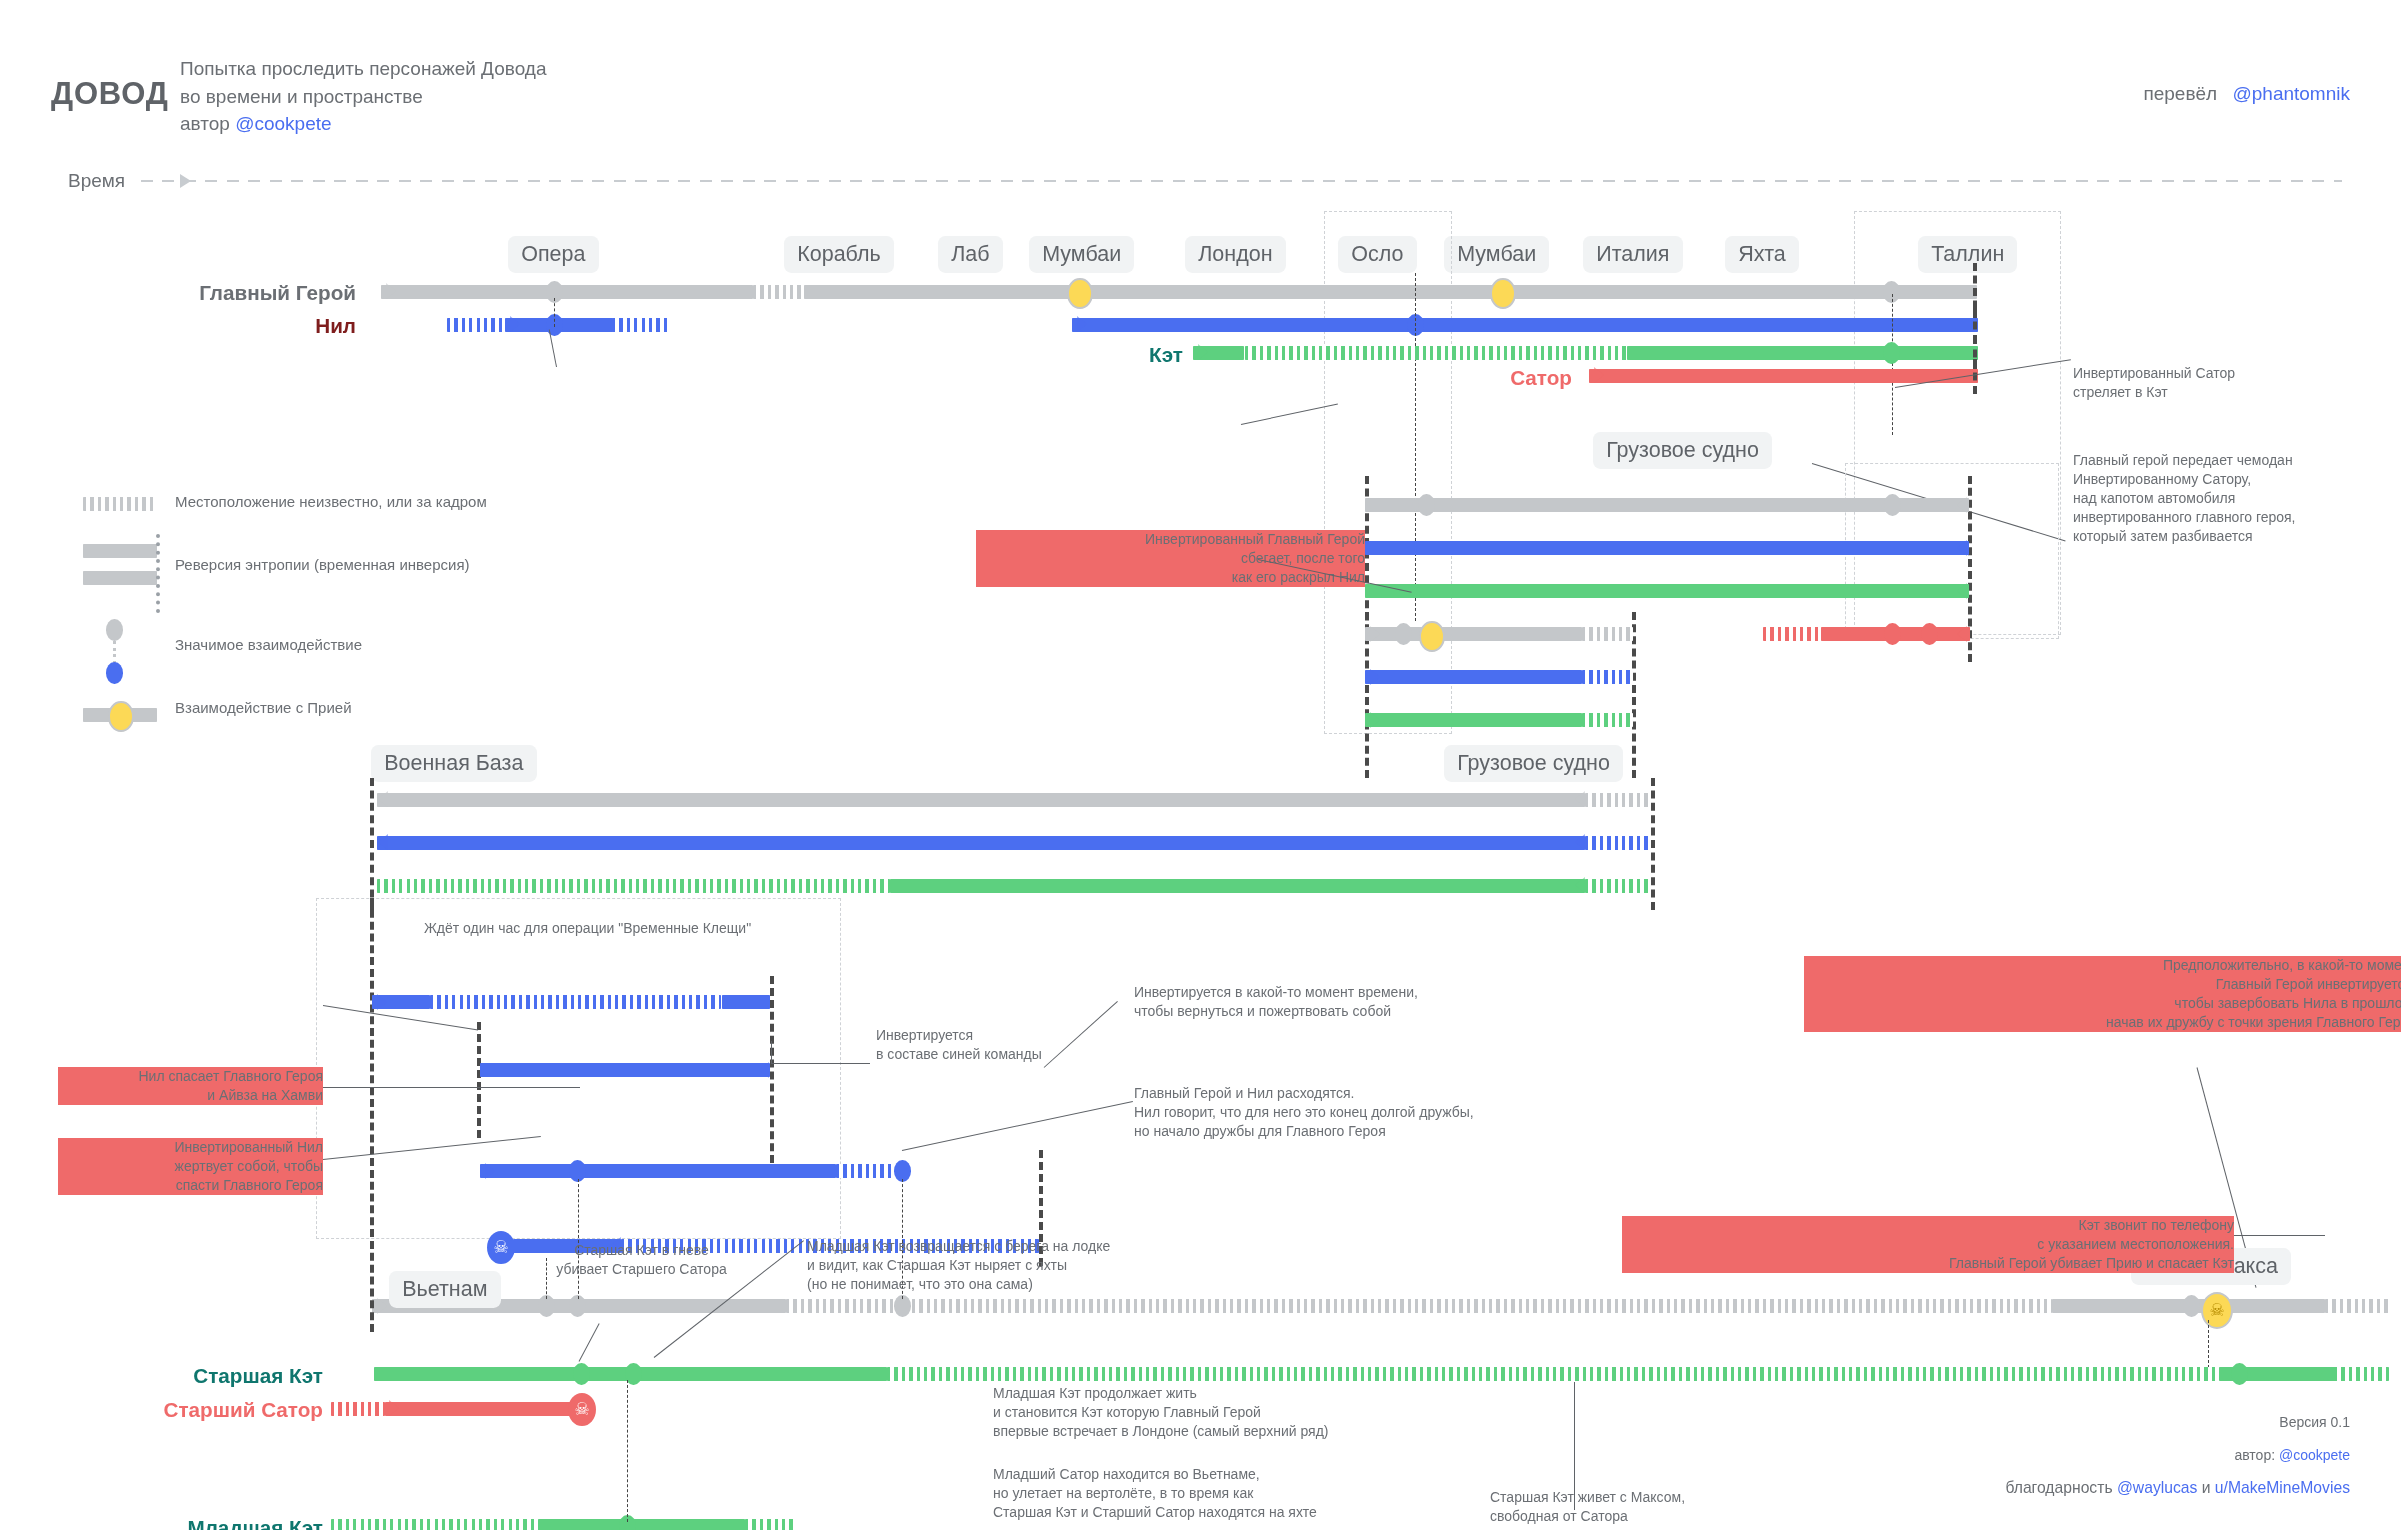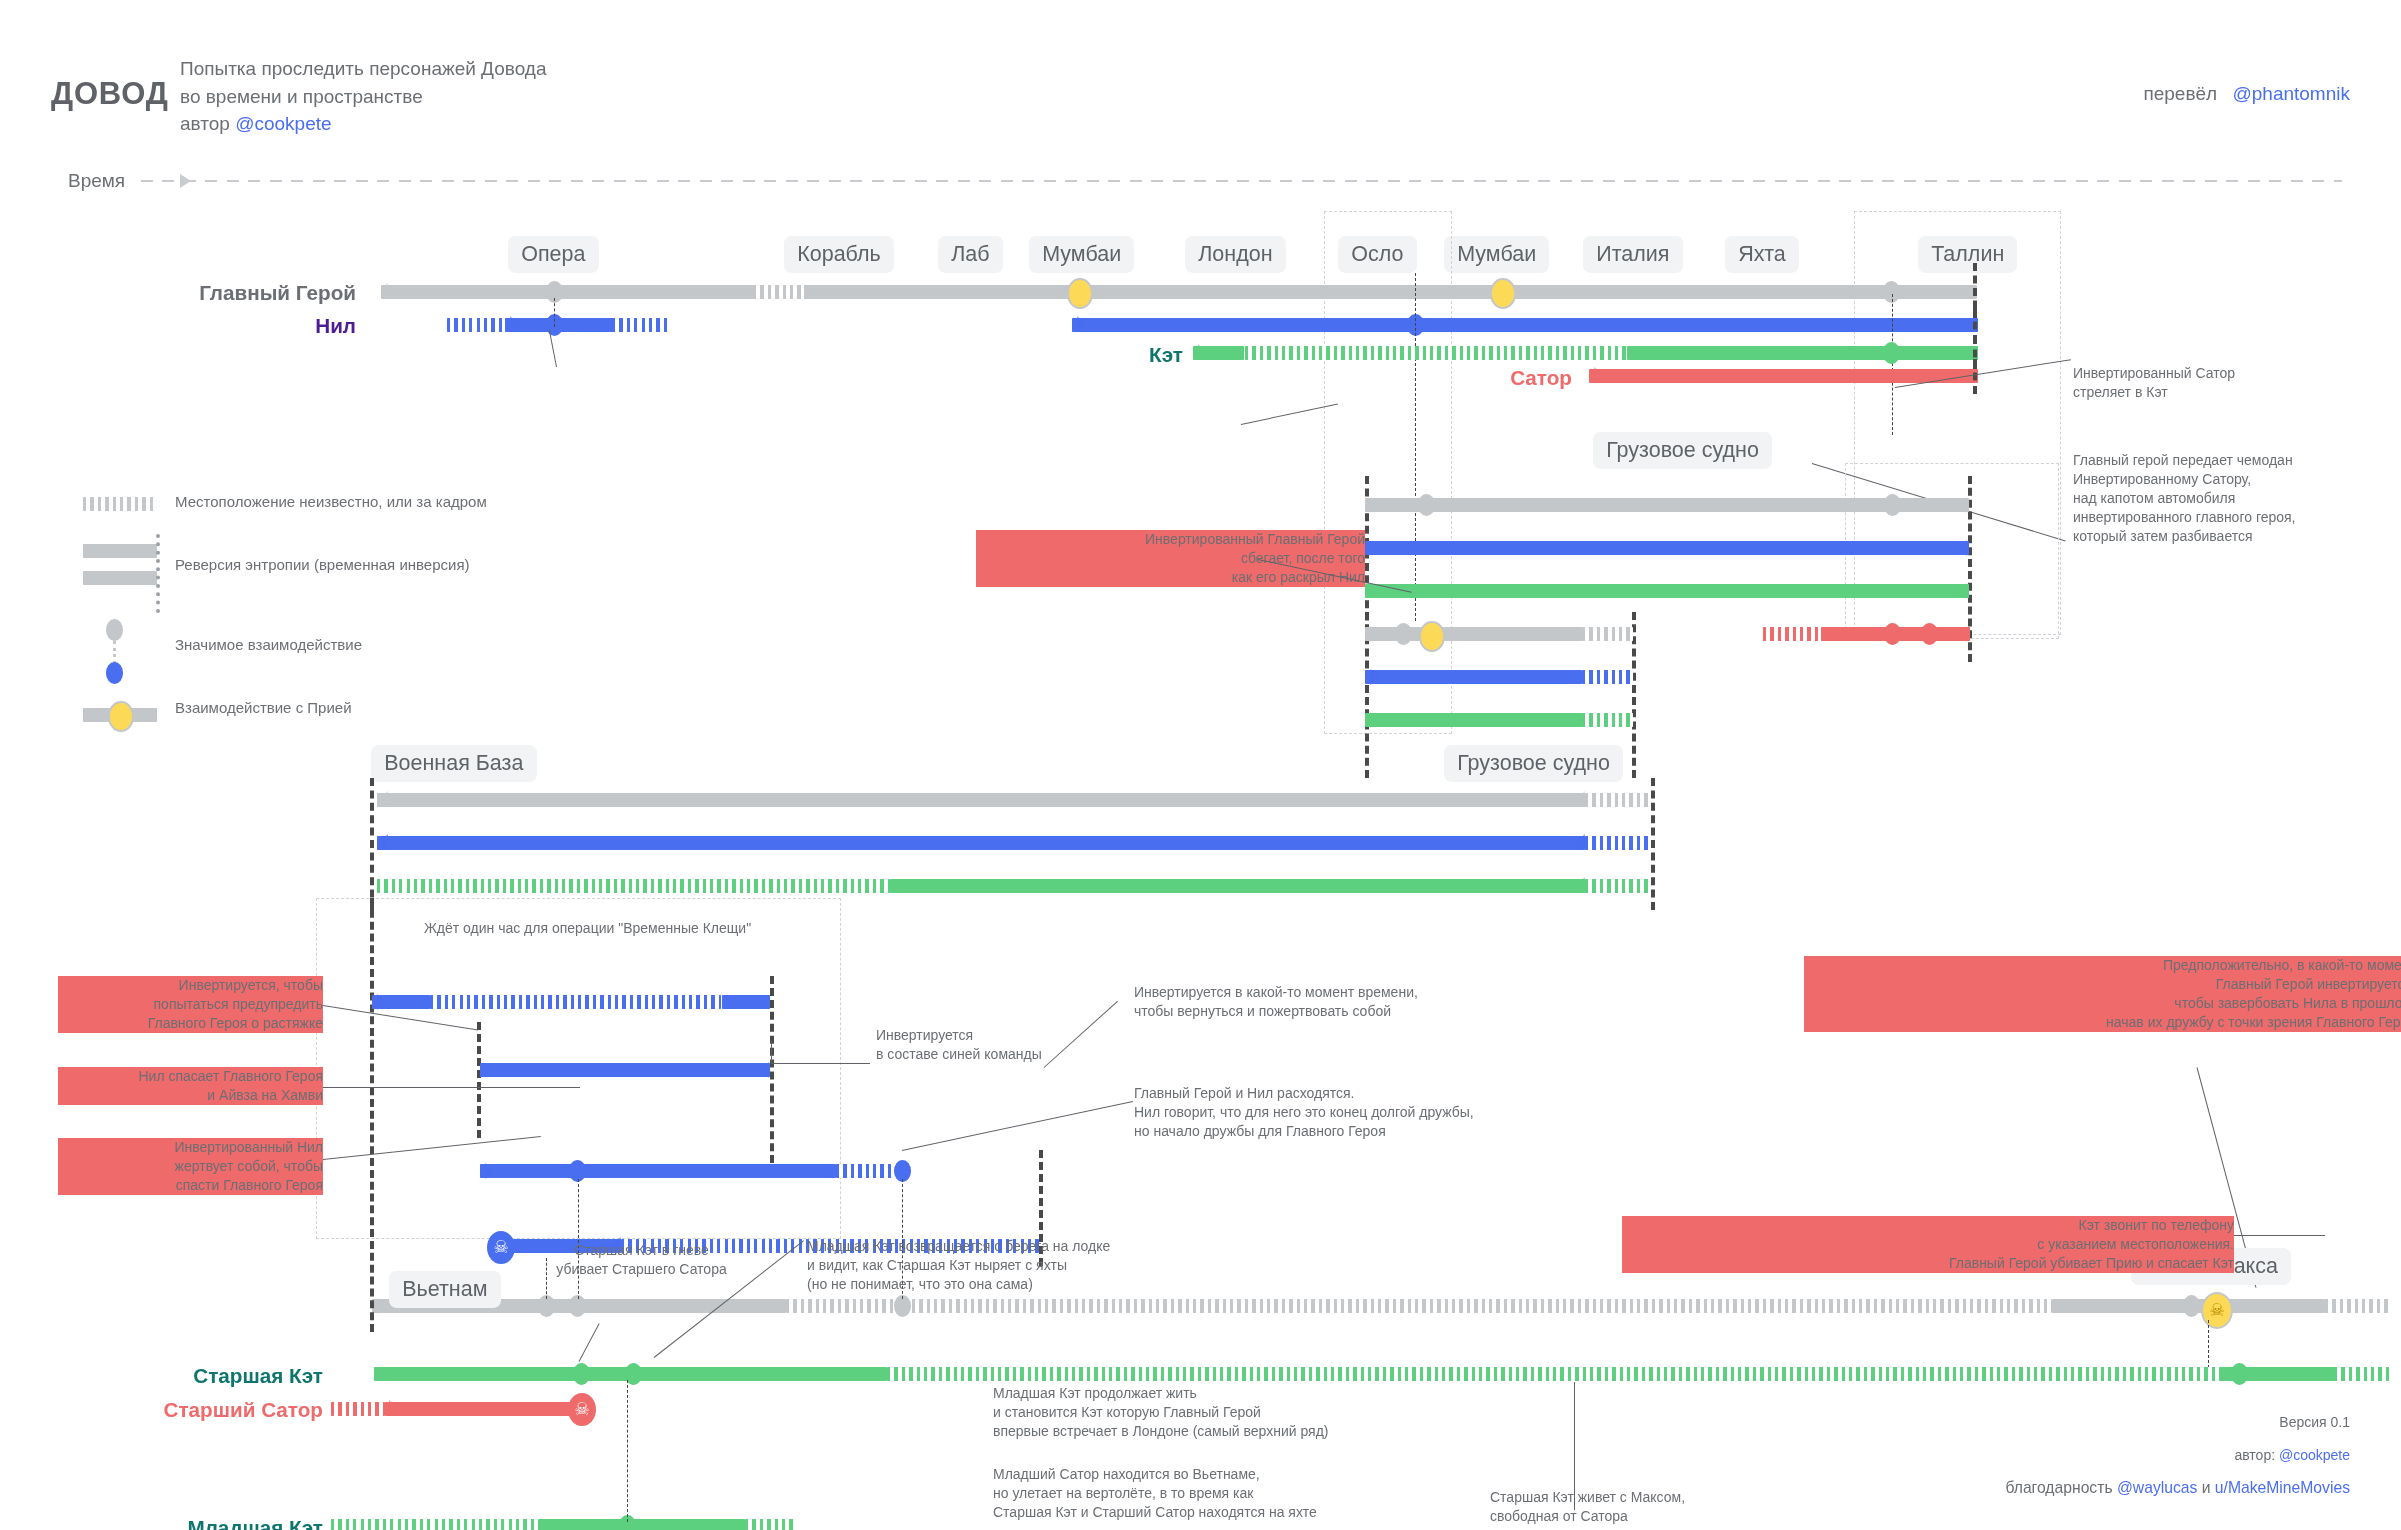--- a/index.html
+++ b/index.html
@@ -17,21 +17,21 @@
   .timelabel{font-size:19px;color:#6b6f74;}
   .timeaxis{height:1.7px;background:repeating-linear-gradient(to right,#c8ccd0 0 11.6px,transparent 11.6px 21.5px);}
   .tri{width:0;height:0;border-top:7.4px solid transparent;border-bottom:7.4px solid transparent;border-left:11.6px solid #c8ccd0;}
 
   
   .pill{background:#f1f3f4;border-radius:7.4px;padding:5.8px 13.2px;font-size:21.5px;color:#5f6368;white-space:nowrap;}
 
   
   .rowname{font-size:20.7px;font-weight:bold;text-align:right;white-space:nowrap;}
   .n-grey{color:#6b6f74;}
-  .n-blue{color:#4c1d95;}
+  .n-blue{color:#7f1d1d;}
   .n-green{color:#0f766e;}
   .n-red{color:#ef6a6a;}
 
   
   .bar{height:14px;border-radius:0.8px;}
   .g{background:#c4c7ca;}
   .b{background:#4a6ef0;}
   .gr{background:#5dd07f;}
   .r{background:#ef6a6a;}
   
@@ -301,23 +301,20 @@
   <div class="abs dot-g" style="left:569px;top:1295px;"></div>
   <div class="abs dot-g" style="left:894px;top:1295px;"></div>
   <div class="abs dot-g" style="left:2183px;top:1295px;"></div>
   <div class="abs skull skull-y" style="left:2201px;top:1292px;">☠</div>
 
   <div class="abs vdash" style="left:578px;top:1179px;height:120px;"></div>
   <div class="abs vdash" style="left:546px;top:1258px;height:41px;"></div>
   <div class="abs vdash" style="left:902px;top:1179px;height:120px;"></div>
   <div class="abs vdash" style="left:2208px;top:1320px;height:58px;"></div>
 
-  <div class="abs ann r" style="left:58px;top:976px;width:265px;white-space:pre-line;">Инвертируется, чтобы
-попытаться предупредить
-Главного Героя о растяжке</div>
   <div class="abs leader" style="left:323px;top:1005px;width:157px;transform:rotate(9deg);"></div>
 
   <div class="abs ann r" style="left:58px;top:1067px;width:265px;white-space:pre-line;">Нил спасает Главного Героя
 и Айвза на Хамви</div>
   <div class="abs leader" style="left:323px;top:1087px;width:257px;"></div>
 
   <div class="abs ann r" style="left:58px;top:1138px;width:265px;white-space:pre-line;">Инвертированный Нил
 жертвует собой, чтобы
 спасти Главного Героя</div>
   <div class="abs leader" style="left:323px;top:1159px;width:219px;transform:rotate(-6deg);"></div>

